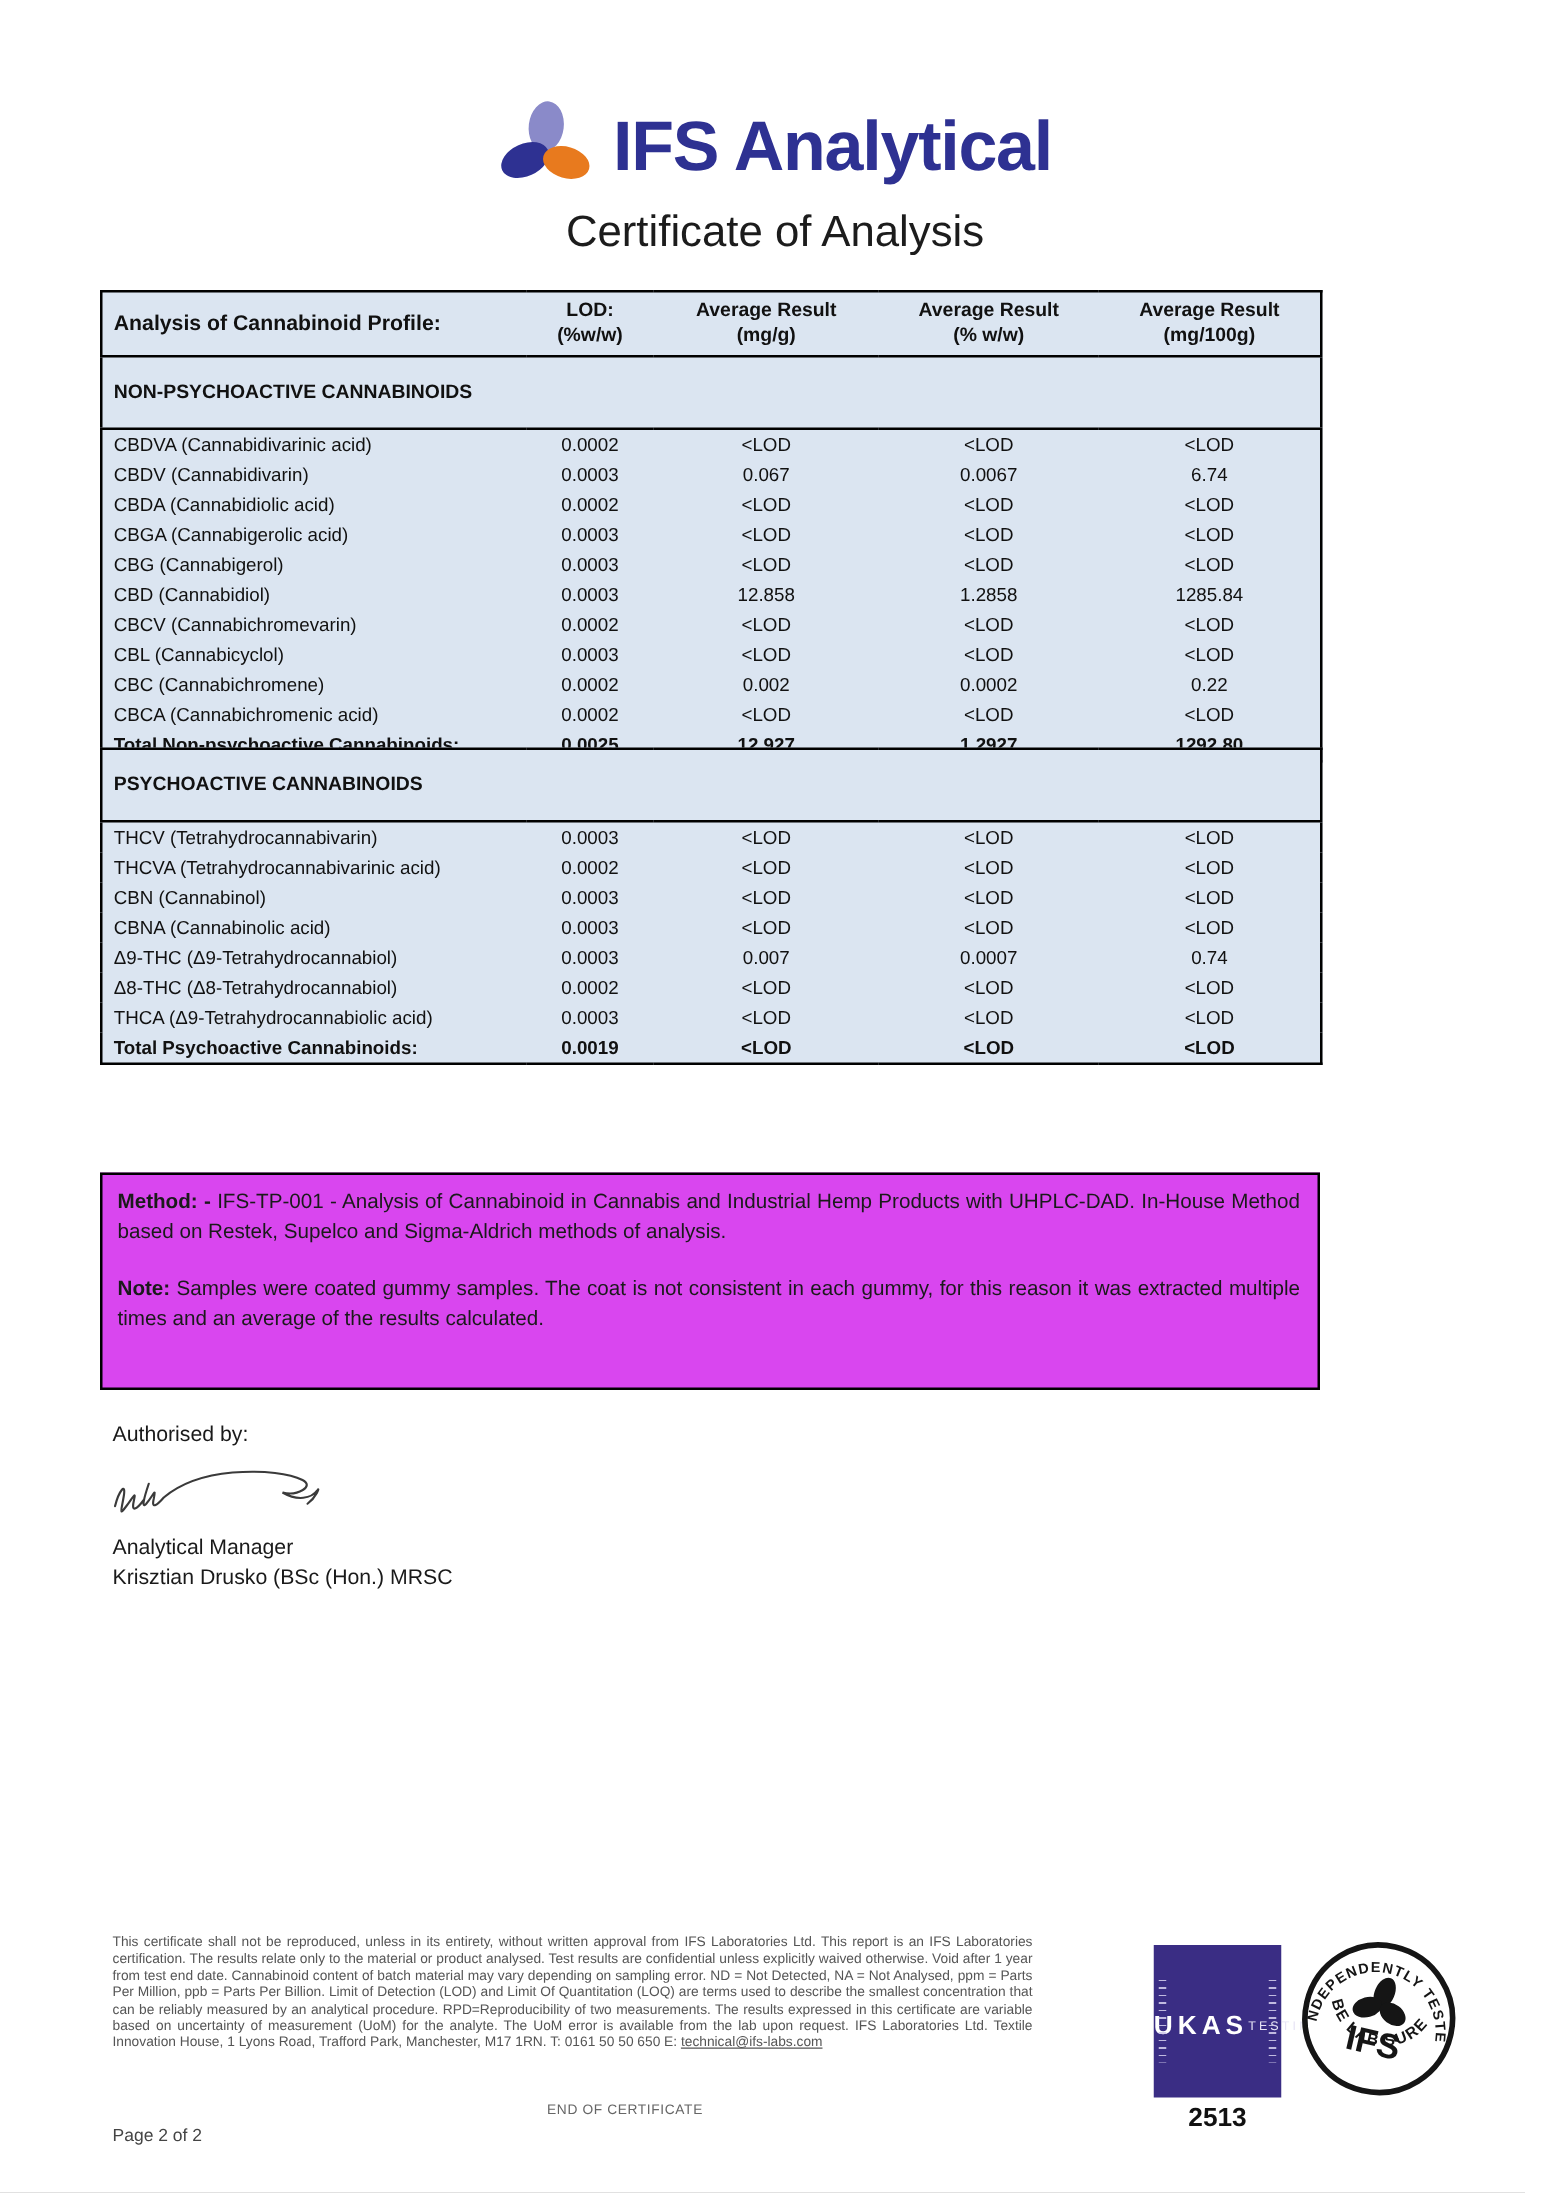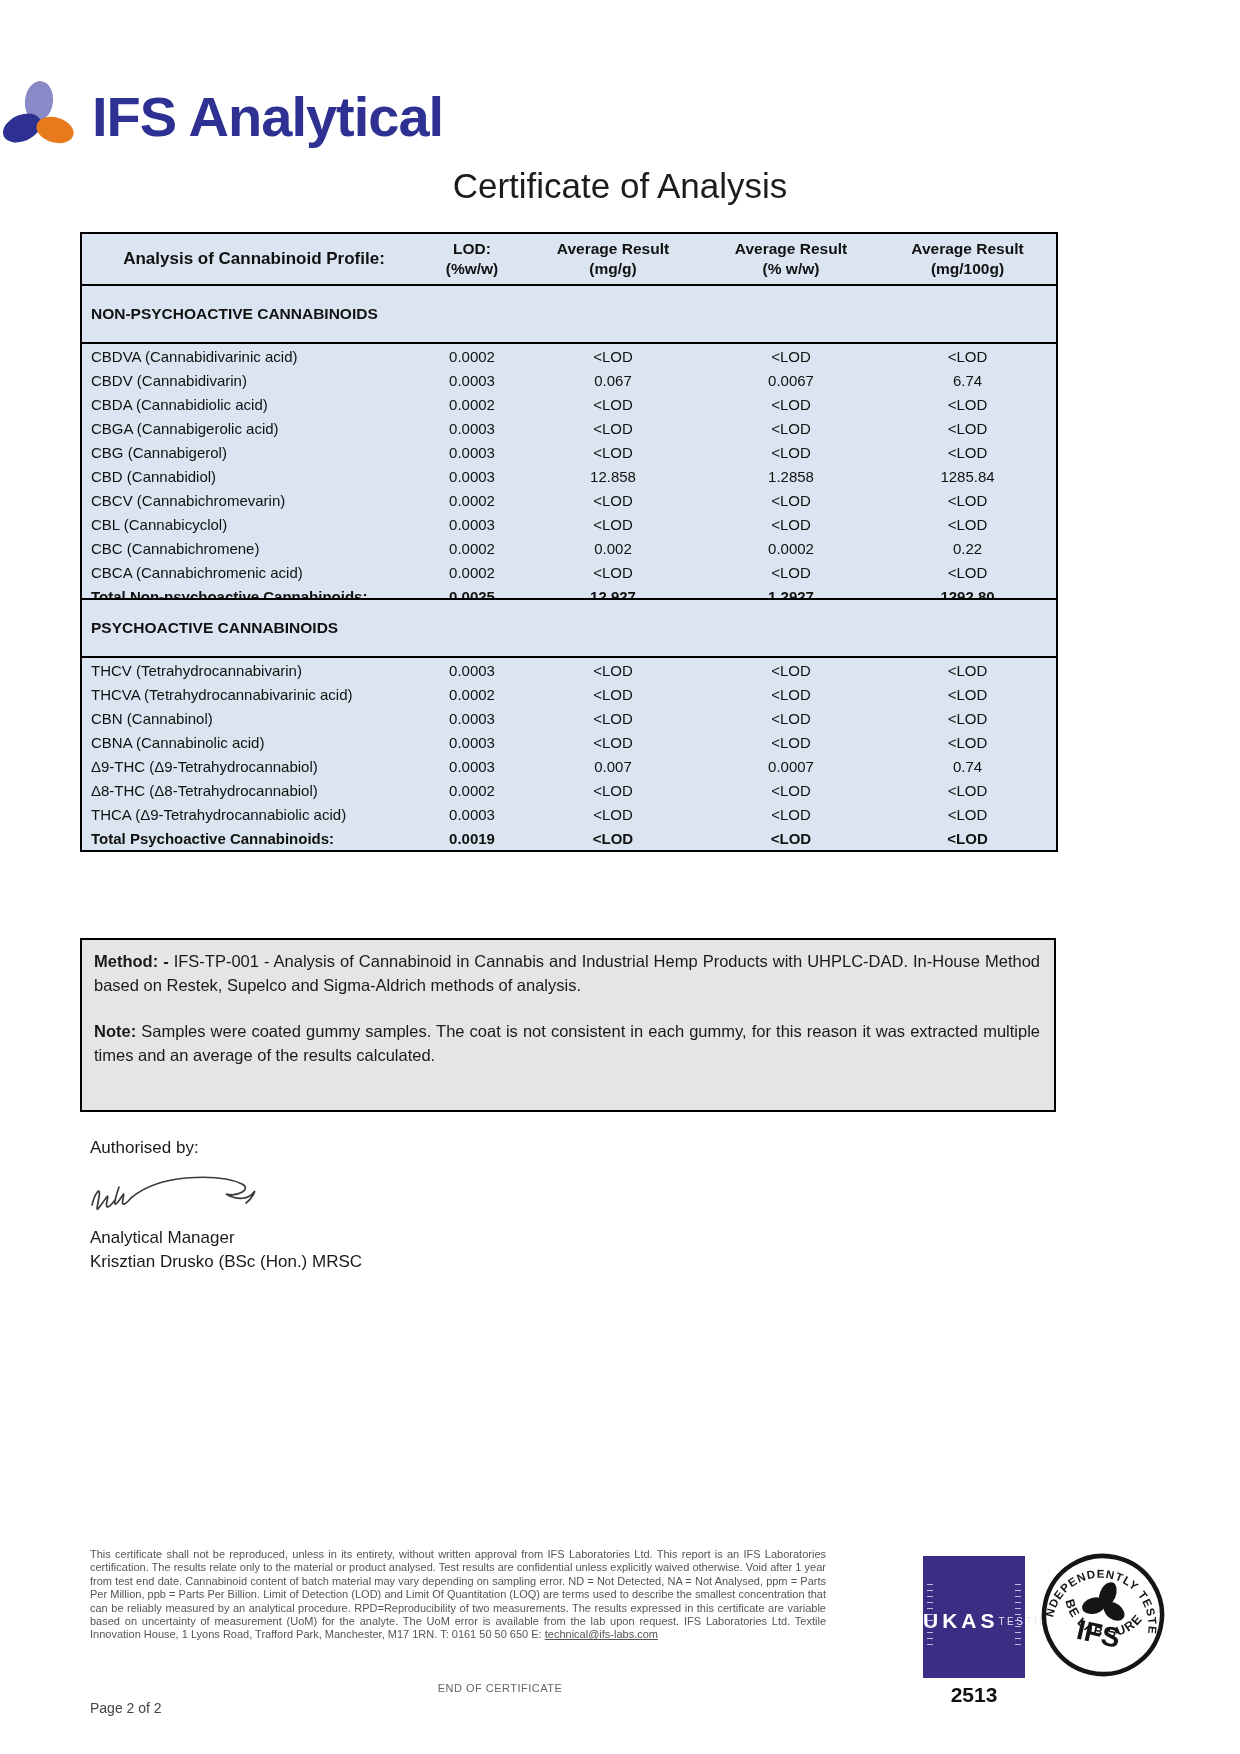--- a/index.html
+++ b/index.html
@@ -1,39 +1,39 @@
 <!DOCTYPE html>
 <html><head>
 <meta charset="utf-8">
 <style>
   * { margin:0; padding:0; box-sizing:border-box; }
   body { background:#888; font-family:"Liberation Sans", sans-serif; }
   .page { position:relative; width:1240px; height:1754px; background:#fff; margin:0 auto; overflow:hidden; color:#1a1a1a; }
 
   
-  .brand-row { position:absolute; top:78px; left:0; width:100%; display:flex; align-items:center; gap:14px; }
+  .brand-row { position:absolute; top:78px; left:0; width:100%; display:flex; justify-content:center; align-items:center; gap:14px; }
   .brand-text { font-size:56px; font-weight:bold; color:#2e3192; letter-spacing:-1px; }
   .doc-title { position:absolute; top:166px; left:0; width:100%; text-align:center; font-size:35px; color:#1c1c1c; }
 
   
   .coa-table { position:absolute; left:80px; width:976px; border-collapse:collapse; table-layout:fixed;
                background:#dbe5f1; border:2.5px solid #000; font-size:15px; color:#111; }
   .t1 { top:232px; } .t2 { top:598px; }
   .coa-table col.c0{width:340px}.coa-table col.c1{width:102px}.coa-table col.c2{width:180px}.coa-table col.c3{width:176px}.coa-table col.c4{width:178px}
   .hdr-row th { border-bottom:2px solid #000; padding:5px 4px; vertical-align:middle; }
-  th.main { text-align:center; font-size:17px; padding-left:9px; }
+  th.main { text-align:left; font-size:17px; padding-left:9px; }
   th.colh { text-align:center; font-size:15.5px; line-height:1.3; }
   .section-row td { font-weight:bold; font-size:15.5px; border-bottom:2px solid #000; padding:19px 9px; text-align:left; }
   .coa-table td.analyte { text-align:left; padding:1.5px 9px; line-height:21px; }
   .coa-table td.num { text-align:center; padding:1.5px 2px; line-height:21px; }
   tr.total td { font-weight:bold; }
 
   
   .method-box { position:absolute; left:80px; top:938px; width:976px; min-height:174px;
-                background:#e5e5e5; border:2.5px solid #000; padding:10px 14px 12px 12px;
+                background:#d946ef; border:2.5px solid #000; padding:10px 14px 12px 12px;
                 font-size:16.5px; line-height:1.45; text-align:justify; color:#1a1a1a; }
   .method-box p { margin:0; }
   .method-box .spacer { height:22px; }
   .blead { font-weight:bold; }
 
   
   .auth { position:absolute; left:90px; top:1136px; font-size:17px; color:#1a1a1a; }
   .auth .sig { margin:6px 0 2px -4px; }
   .auth .line { line-height:1.45; }
 

